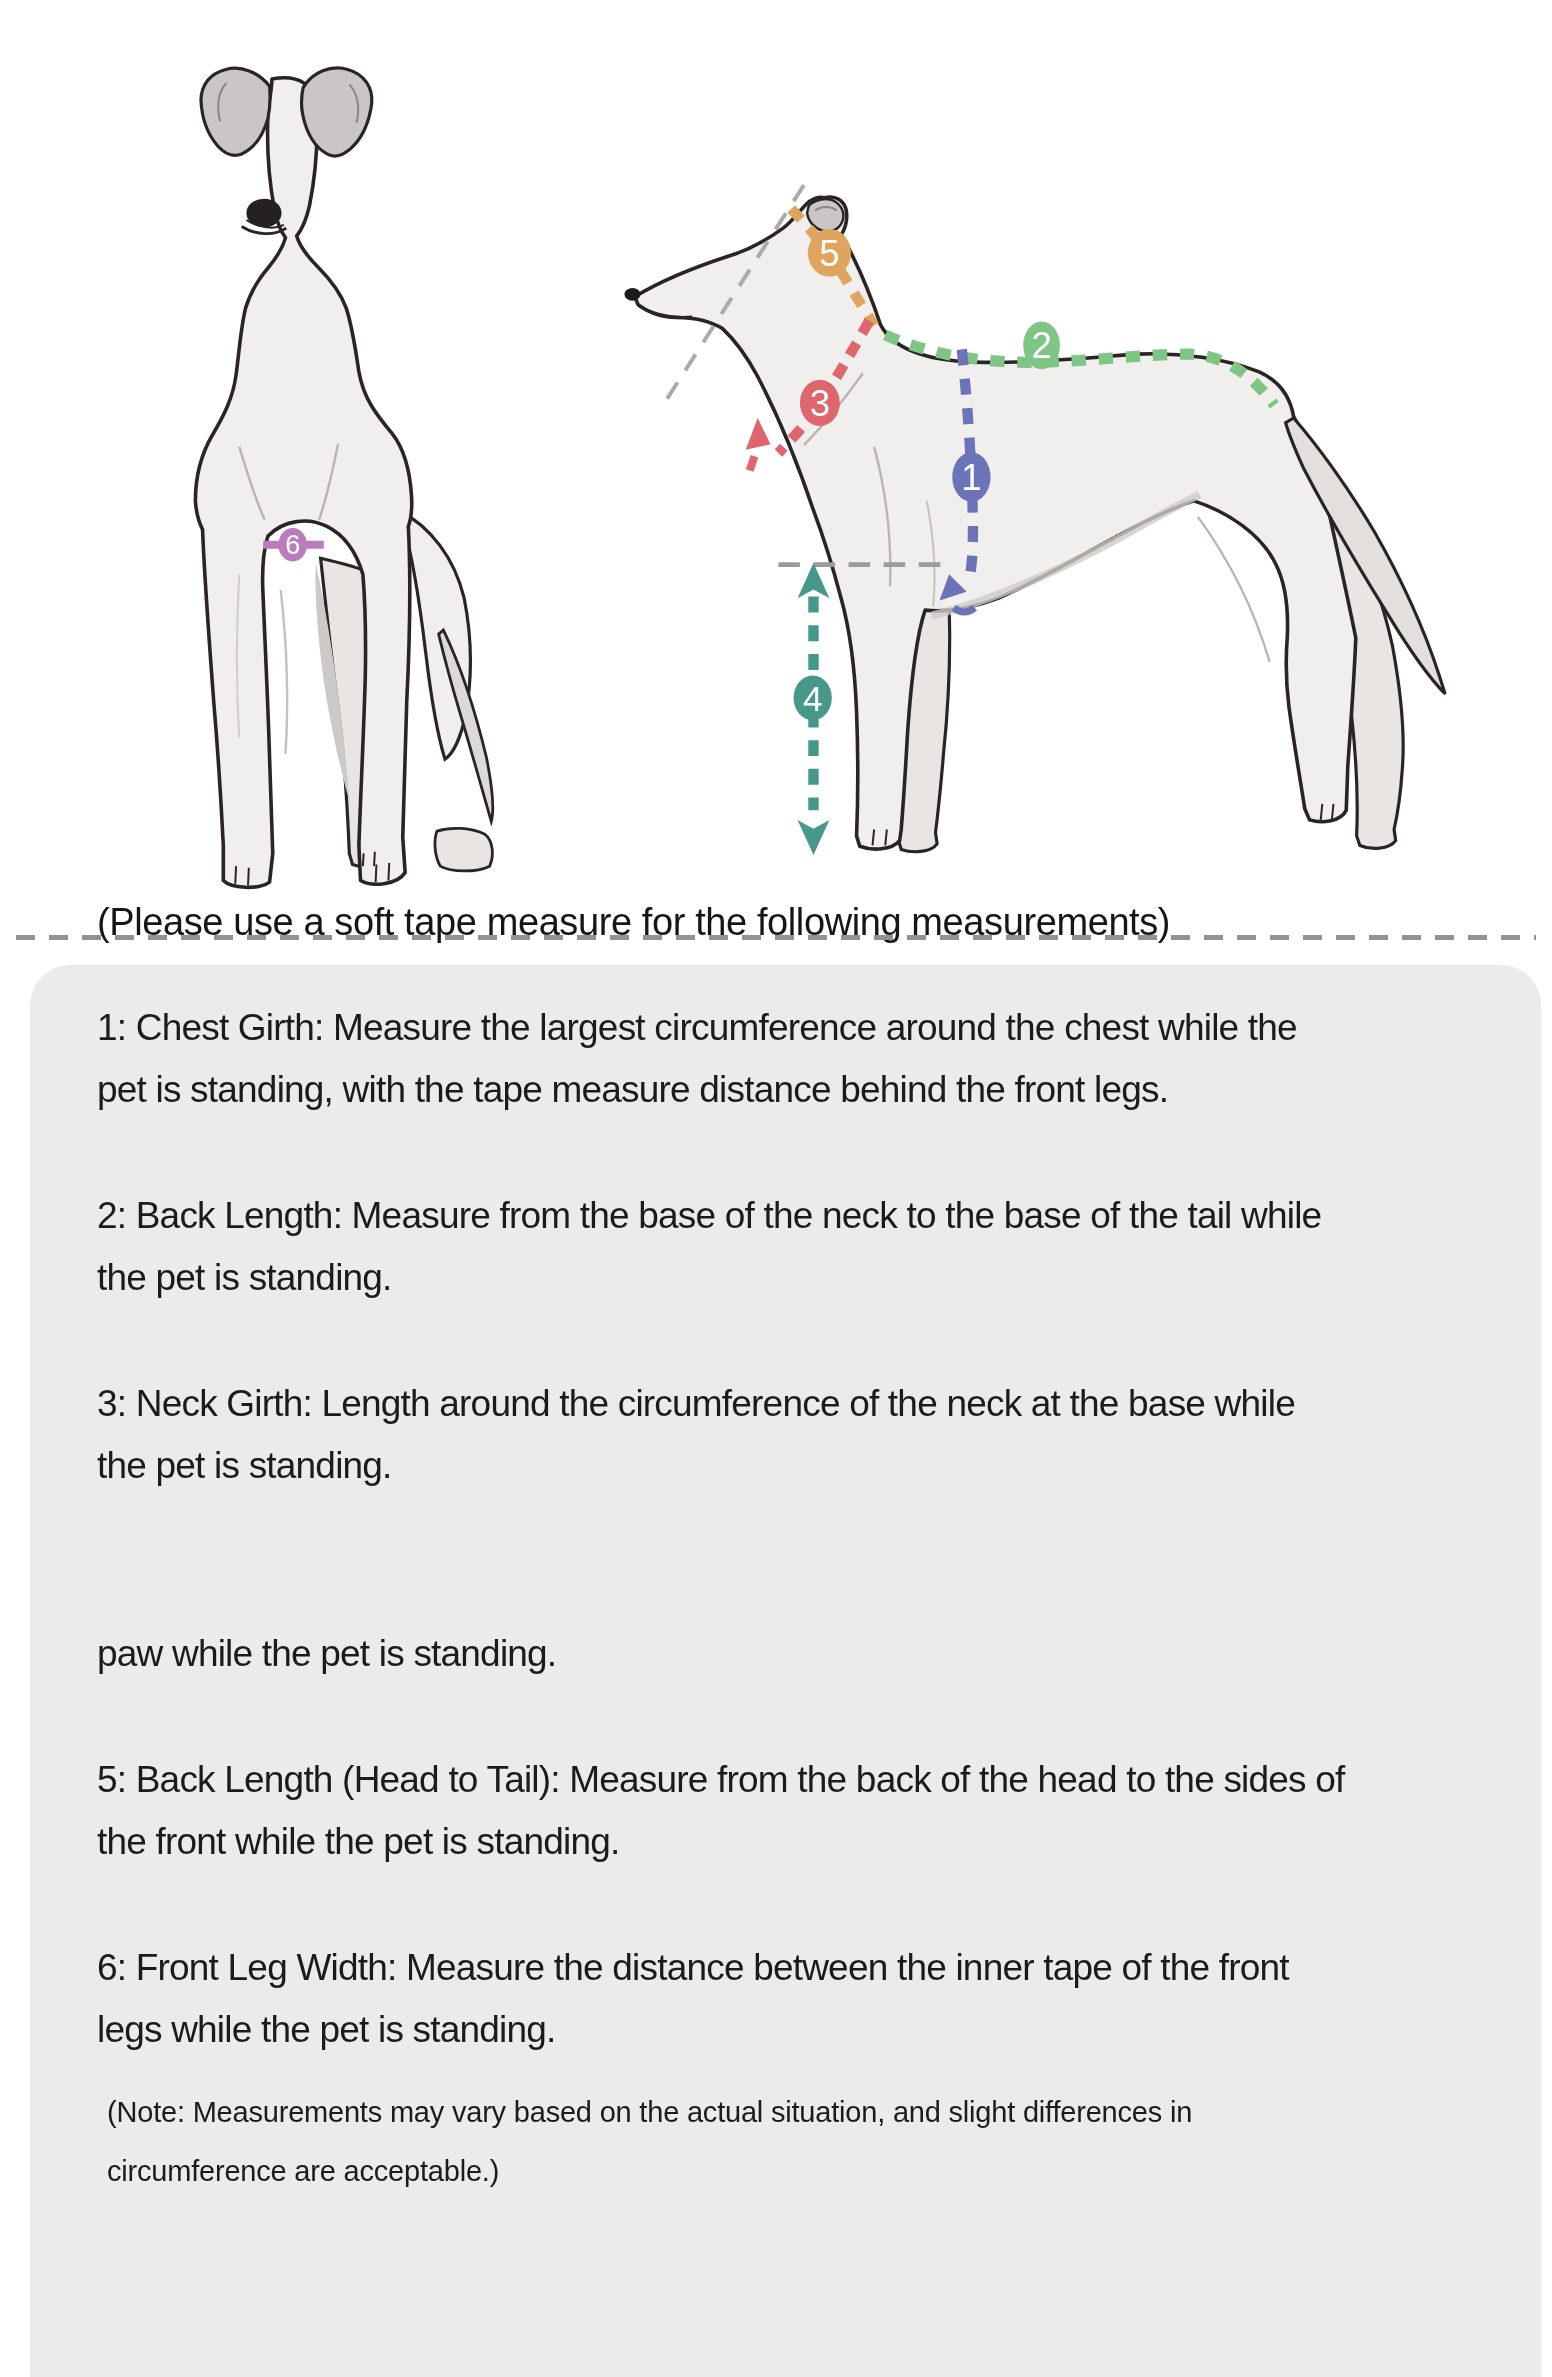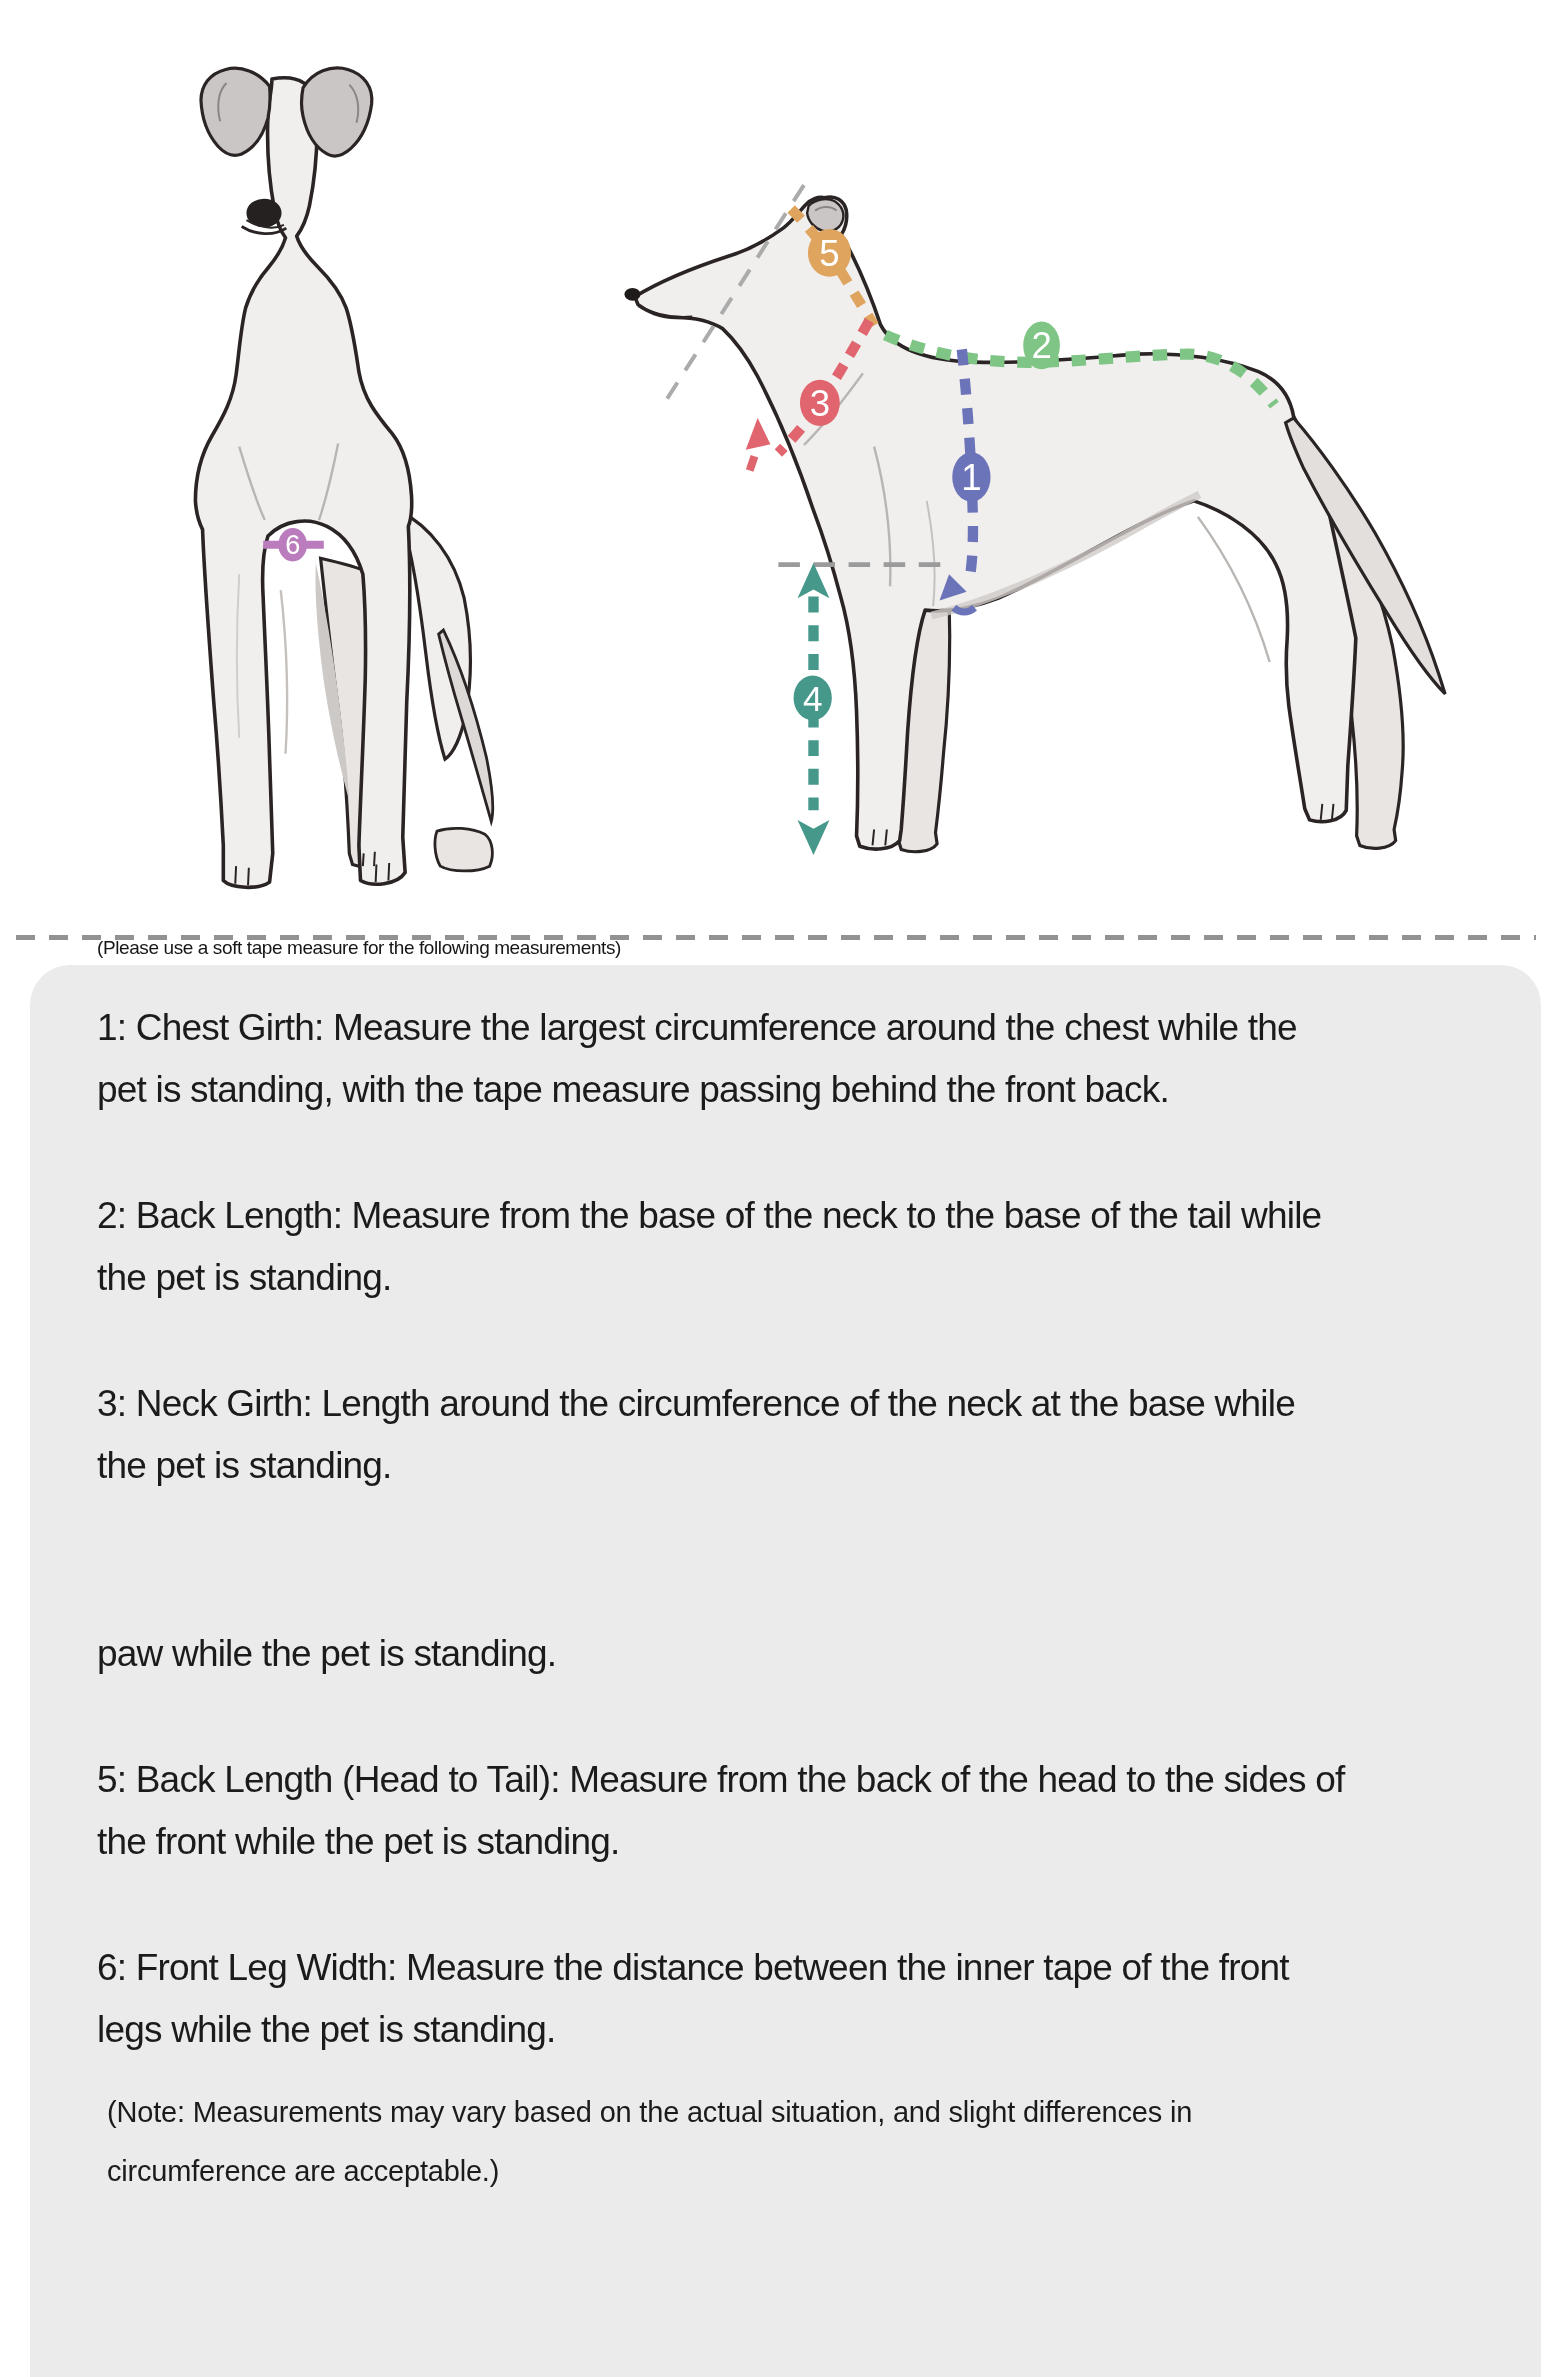--- a/index.html
+++ b/index.html
@@ -6,22 +6,22 @@
   body {
     width:1552px; height:2377px;
     background:#ffffff;
     font-family:"Liberation Sans", sans-serif;
     position:relative;
     color:#1b1b1b;
   }
   .stage { position:absolute; inset:0; }
   svg.illu { position:absolute; left:0; top:0; }
   .caption {
-    position:absolute; left:97px; top:937px;
-    font-size:19px; letter-spacing:-0.4px; color:#161616;
+    position:absolute; left:97px; top:901px;
+    font-size:38px; letter-spacing:-0.4px; color:#161616;
     white-space:nowrap;
   }
   .separator {
     position:absolute; left:16px; top:935px; width:1520px; height:4.8px;
     background:repeating-linear-gradient(90deg,#929292 0 19px, transparent 19px 33px);
   }
   .panel {
     position:absolute; left:30px; top:965px;
     width:1511px; height:1574px;
     background:#EBEBEB;
@@ -236,21 +236,21 @@
     </g>
   </svg>
 
   <div class="caption">(Please use a soft tape measure for the following measurements)</div>
 
   <div class="separator"></div>
 
   <div class="panel">
     <p class="item">
       <span>1: Chest Girth: Measure the largest circumference around the chest while the</span><br>
-      <span>pet is standing, with the tape measure passing behind the front back.</span>
+      <span>pet is standing, with the tape measure distance behind the front legs.</span>
     </p>
     <p class="item">
       <span>2: Back Length: Measure from the base of the neck to the base of the tail while</span><br>
       <span>the pet is standing.</span>
     </p>
     <p class="item">
       <span>3: Neck Girth: Length around the circumference of the neck at the base while</span><br>
       <span>the pet is standing.</span>
     </p>
     <p class="item">

